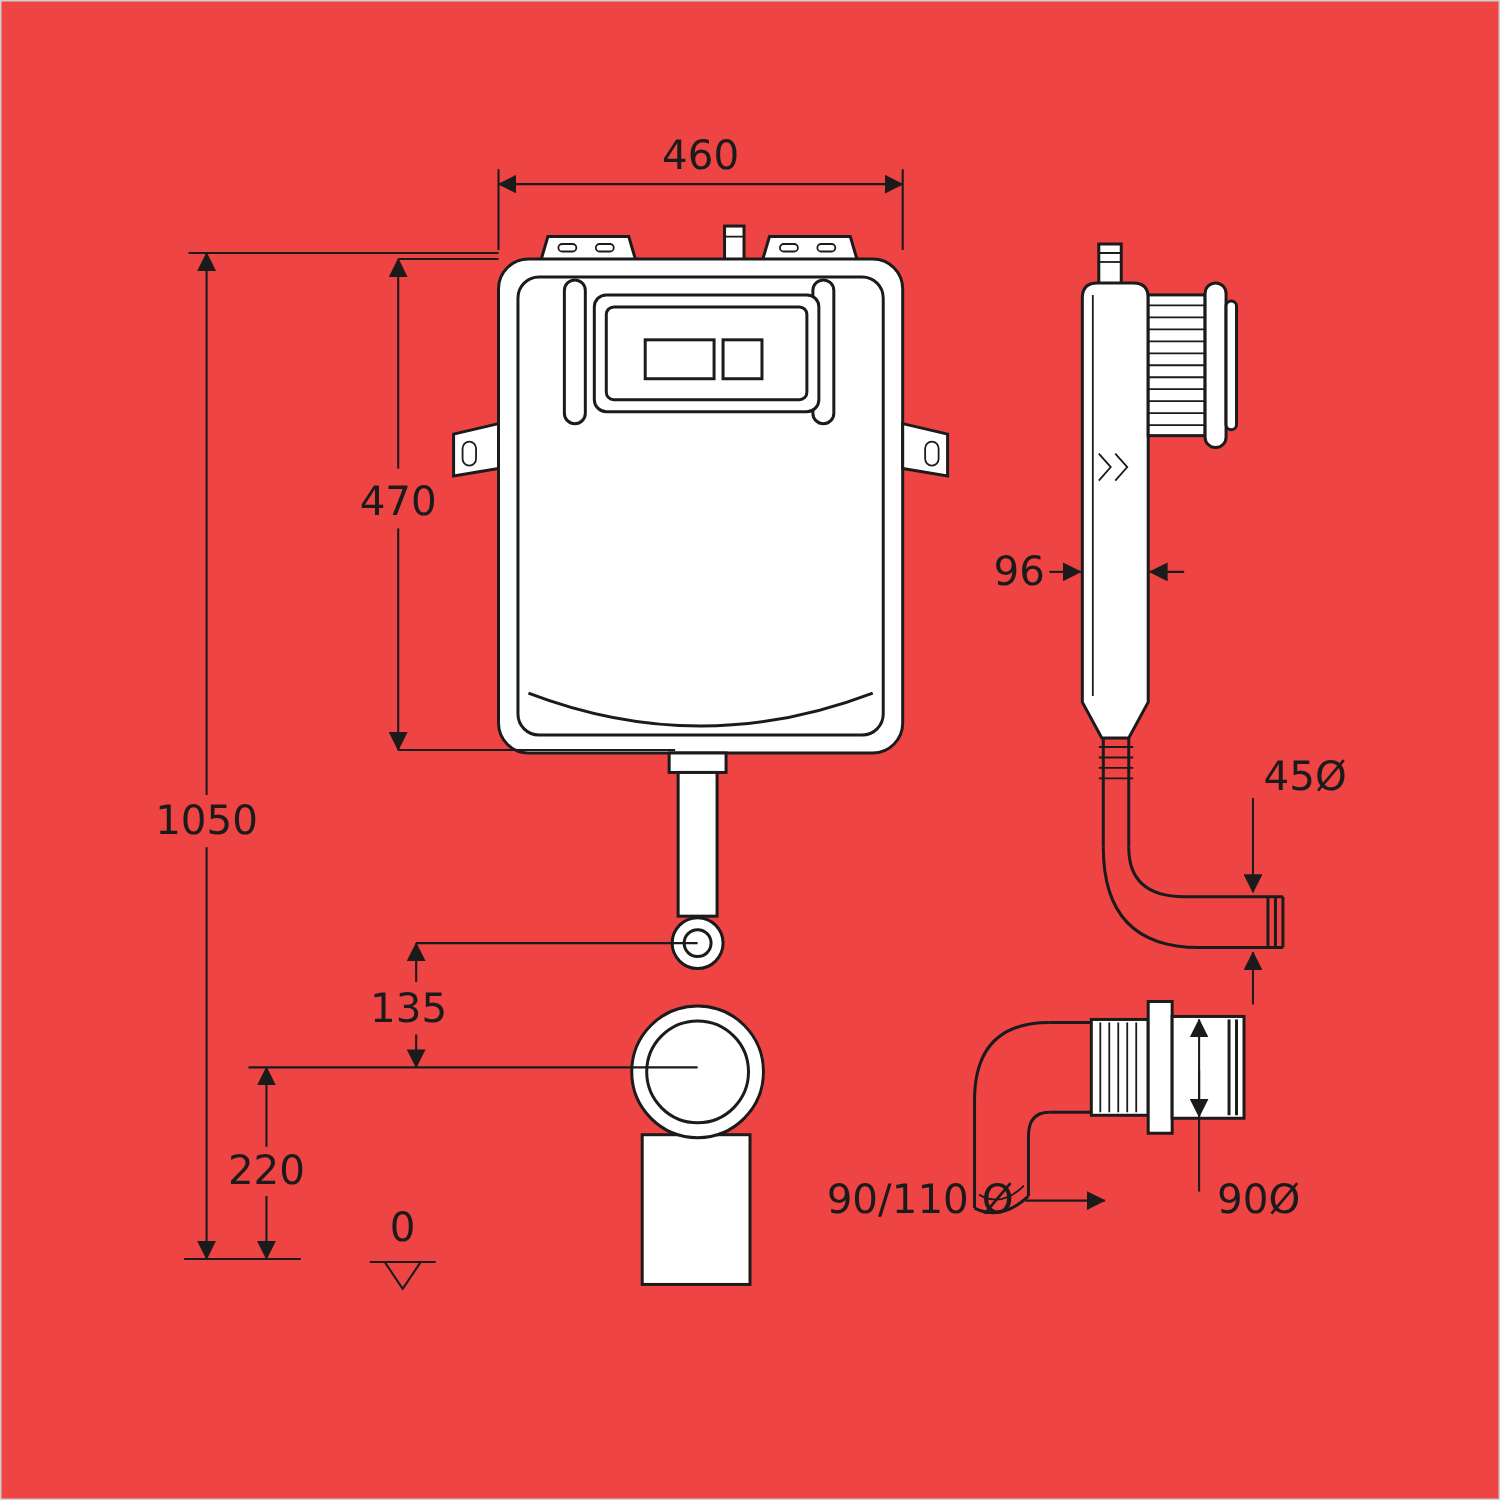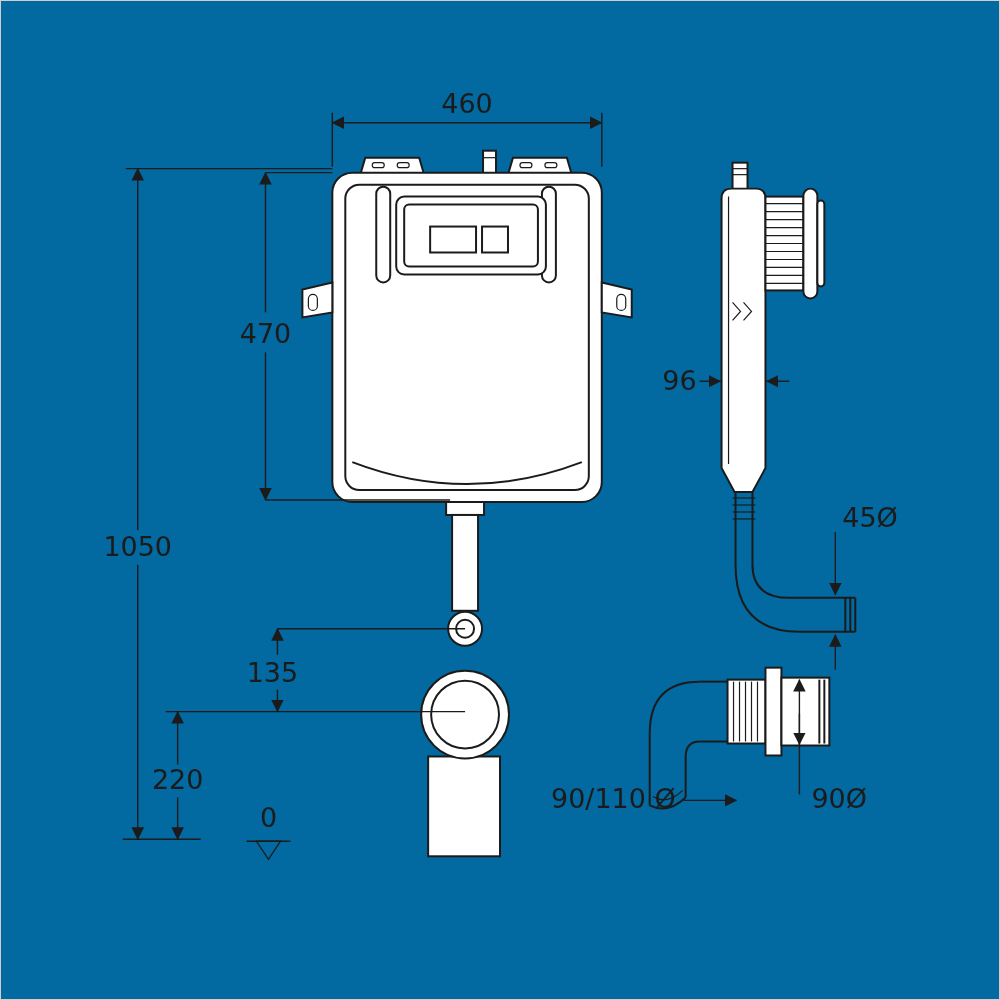--- a/index.html
+++ b/index.html
@@ -1,20 +1,20 @@
 <!DOCTYPE html>
 <html><head>
 <meta charset="utf-8">
 <style>
   html,body{margin:0;padding:0;background:#ffffff;}
   .canvas{
     position:relative;
     width:998px;height:998px;
     border:1px solid #cfcfcf;
-    background:#0369a1;
+    background:#ef4444;
     font-family:"DejaVu Sans", sans-serif;
     overflow:hidden;
   }
   svg{display:block;}
   .part{stroke:#1b1b1b;stroke-width:2;fill:#ffffff;}
   .partline{stroke:#1b1b1b;stroke-width:2;fill:none;}
   .thin{stroke:#1b1b1b;stroke-width:1.2;fill:none;}
   .dim{stroke:#1b1b1b;stroke-width:1.4;fill:none;}
   .dimtext{fill:#1b1b1b;font-size:27px;font-family:"DejaVu Sans", sans-serif;}
 </style>

